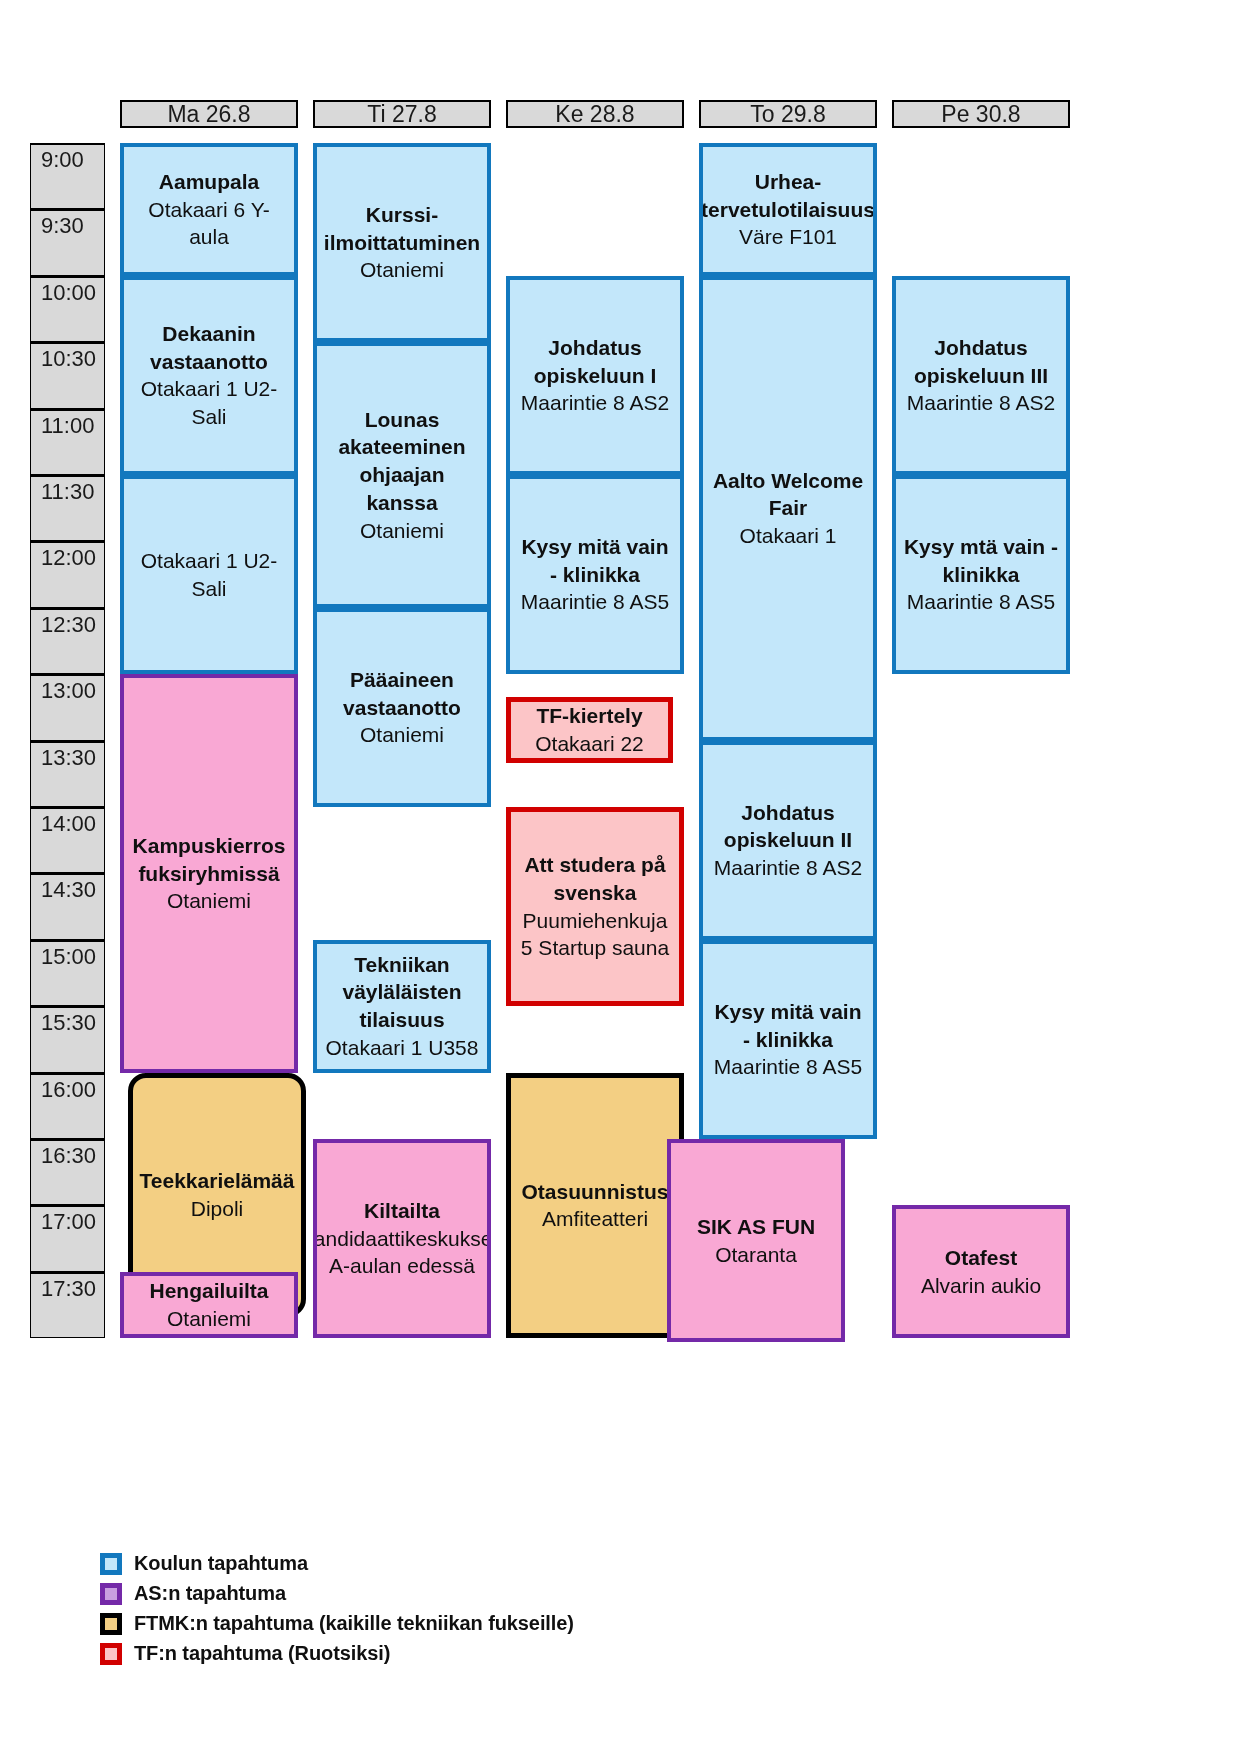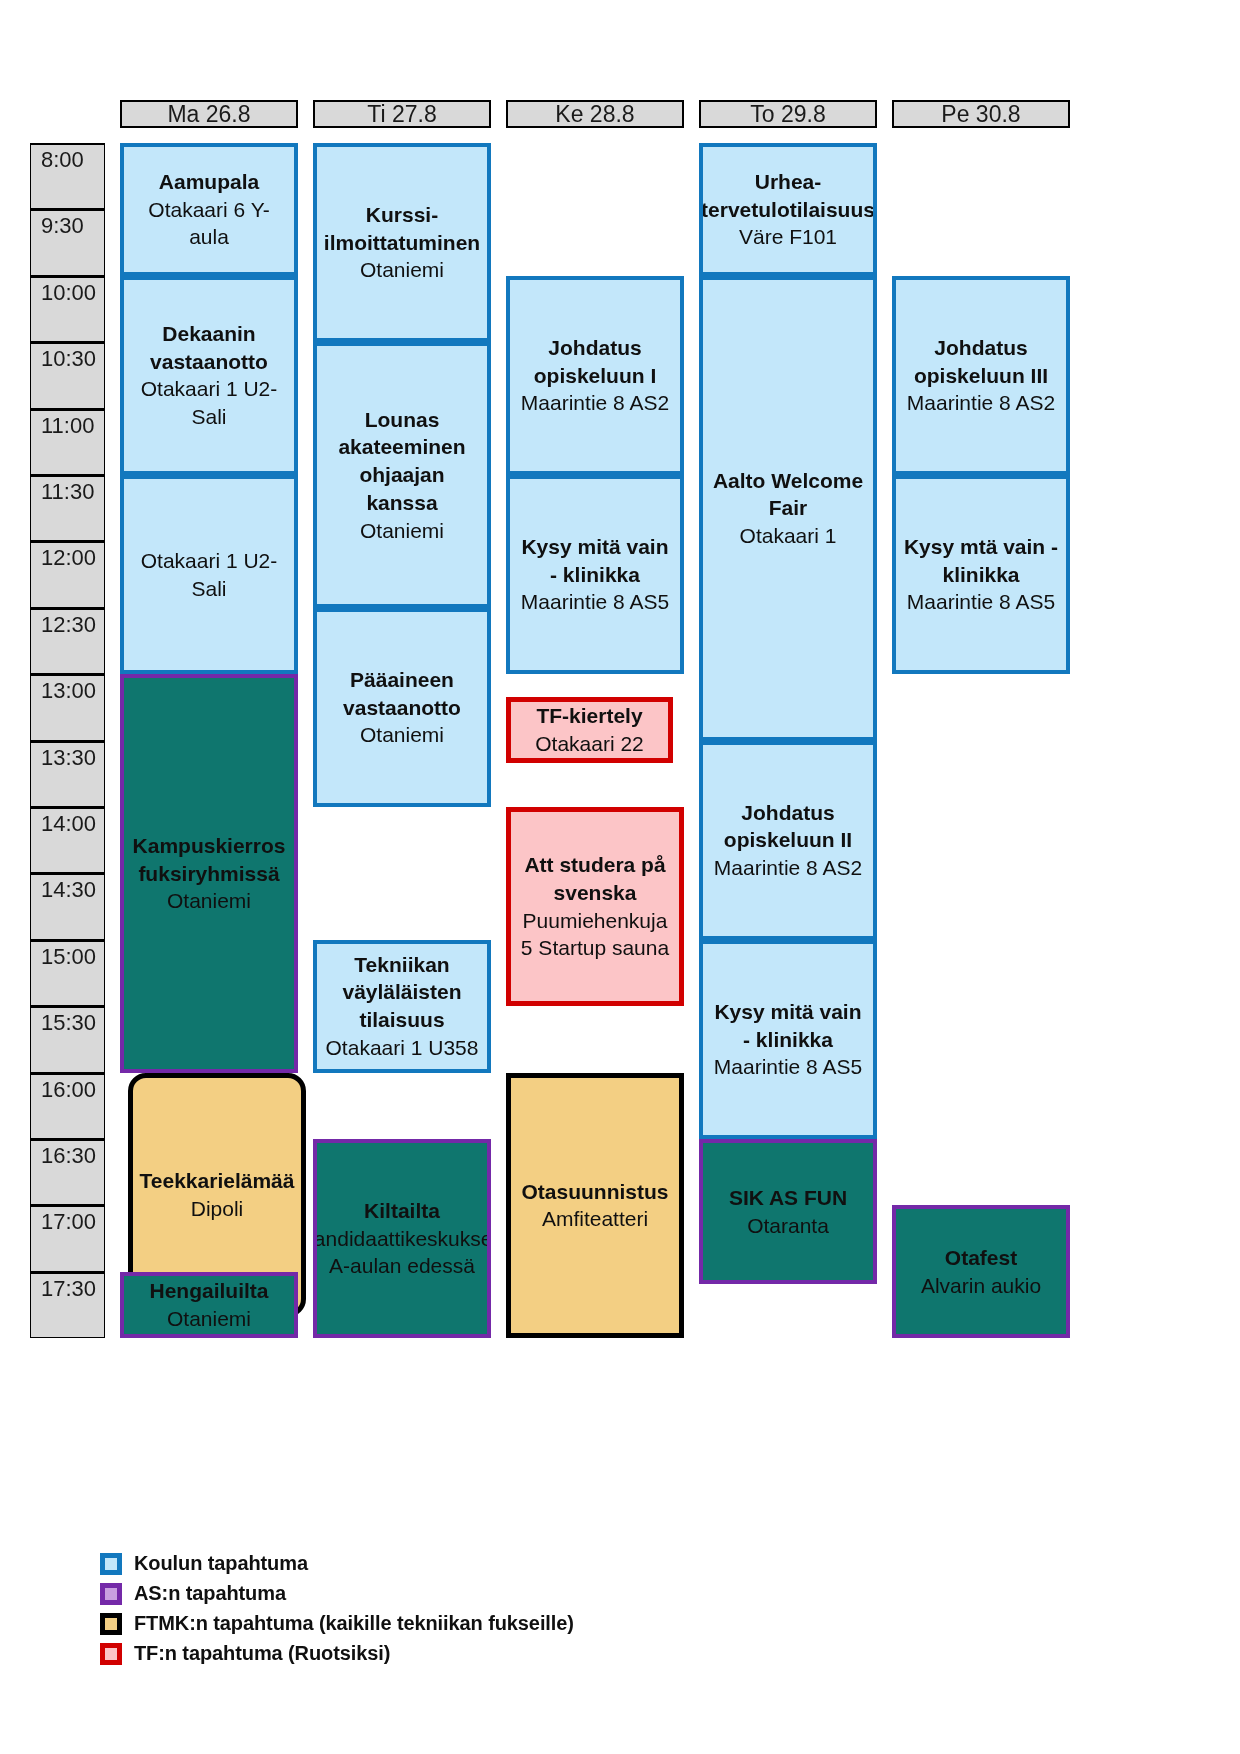--- a/index.html
+++ b/index.html
@@ -62,21 +62,21 @@
   }
   .ev .loc{
     font-weight:normal;
     font-size:21px;
     line-height:1.32;
     color:#101010;
   }
 
   
   .cat-school{ background:#c3e7fa; border:4px solid #1278be; }
-  .cat-as    { background:#0f766e; border:4px solid #7429a8; }
+  .cat-as    { background:#f9a8d4; border:4px solid #7429a8; }
   .cat-ftmk  { background:#f3cf83; border:5px solid #000000; }
   .cat-tf    { background:#fcc5c7; border:5px solid #d10000; }
 
   
   #legend{
     position:absolute;
     left:100px;
     top:1552px;
     display:flex;
     flex-direction:column;
@@ -99,21 +99,21 @@
 
 <div id="sheet">
   <div id="dayheads">
       <div class="dayhead" style="left: 120px; top: 100px; width: 178px; height: 28px;">Ma 26.8</div>
       <div class="dayhead" style="left: 313px; top: 100px; width: 178px; height: 28px;">Ti 27.8</div>
       <div class="dayhead" style="left: 506px; top: 100px; width: 178px; height: 28px;">Ke 28.8</div>
       <div class="dayhead" style="left: 699px; top: 100px; width: 178px; height: 28px;">To 29.8</div>
       <div class="dayhead" style="left: 892px; top: 100px; width: 178px; height: 28px;">Pe 30.8</div>
     </div>
   <div id="timecol">
-      <div class="timecell" style="left: 30px; top: 143px; width: 75px; height: 66.4px;">8:00</div>
+      <div class="timecell" style="left: 30px; top: 143px; width: 75px; height: 66.4px;">9:00</div>
       <div class="timecell" style="left: 30px; top: 209.4px; width: 75px; height: 66.4px;">9:30</div>
       <div class="timecell" style="left: 30px; top: 275.8px; width: 75px; height: 66.4px;">10:00</div>
       <div class="timecell" style="left: 30px; top: 342.2px; width: 75px; height: 66.4px;">10:30</div>
       <div class="timecell" style="left: 30px; top: 408.6px; width: 75px; height: 66.4px;">11:00</div>
       <div class="timecell" style="left: 30px; top: 475px; width: 75px; height: 66.4px; text-align: center;">11:30</div>
       <div class="timecell" style="left: 30px; top: 541.4px; width: 75px; height: 66.4px;">12:00</div>
       <div class="timecell" style="left: 30px; top: 607.8px; width: 75px; height: 66.4px;">12:30</div>
       <div class="timecell" style="left: 30px; top: 674.2px; width: 75px; height: 66.4px;">13:00</div>
       <div class="timecell" style="left: 30px; top: 740.6px; width: 75px; height: 66.4px;">13:30</div>
       <div class="timecell" style="left: 30px; top: 807px; width: 75px; height: 66.4px;">14:00</div>
@@ -198,21 +198,21 @@
         <div class="loc">Otakaari 1</div>
       </div>
       <div class="ev cat-school" style="left: 699px; top: 740.6px; width: 178px; height: 199.2px;">
         <div class="ttl">Johdatus opiskeluun II</div>
         <div class="loc">Maarintie 8 AS2</div>
       </div>
       <div class="ev cat-school" style="left: 699px; top: 939.8px; width: 178px; height: 199.2px;">
         <div class="ttl">Kysy mitä vain - klinikka</div>
         <div class="loc">Maarintie 8 AS5</div>
       </div>
-      <div class="ev cat-as" style="left: 699px; top: 1139px; width: 178px; height: 145px;">
+      <div class="ev cat-as" style="left: 667px; top: 1139px; width: 178px; height: 203px;">
         <div class="ttl">SIK AS FUN</div>
         <div class="loc">Otaranta</div>
       </div>
       <div class="ev cat-school" style="left: 892px; top: 275.8px; width: 178px; height: 199.2px;">
         <div class="ttl">Johdatus opiskeluun III</div>
         <div class="loc">Maarintie 8 AS2</div>
       </div>
       <div class="ev cat-school" style="left: 892px; top: 475px; width: 178px; height: 199.2px;">
         <div class="ttl">Kysy mtä vain - klinikka</div>
         <div class="loc">Maarintie 8 AS5</div>

